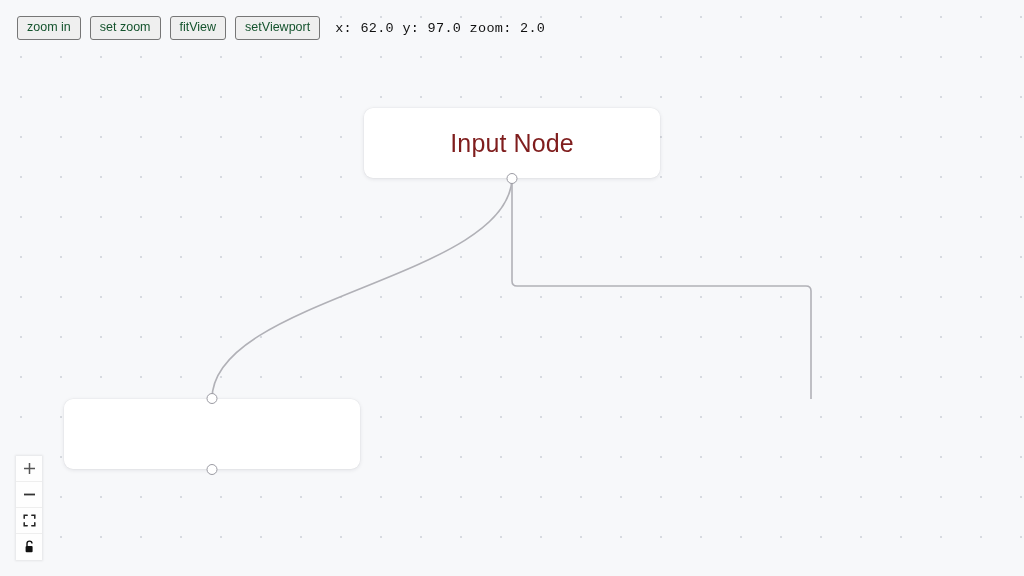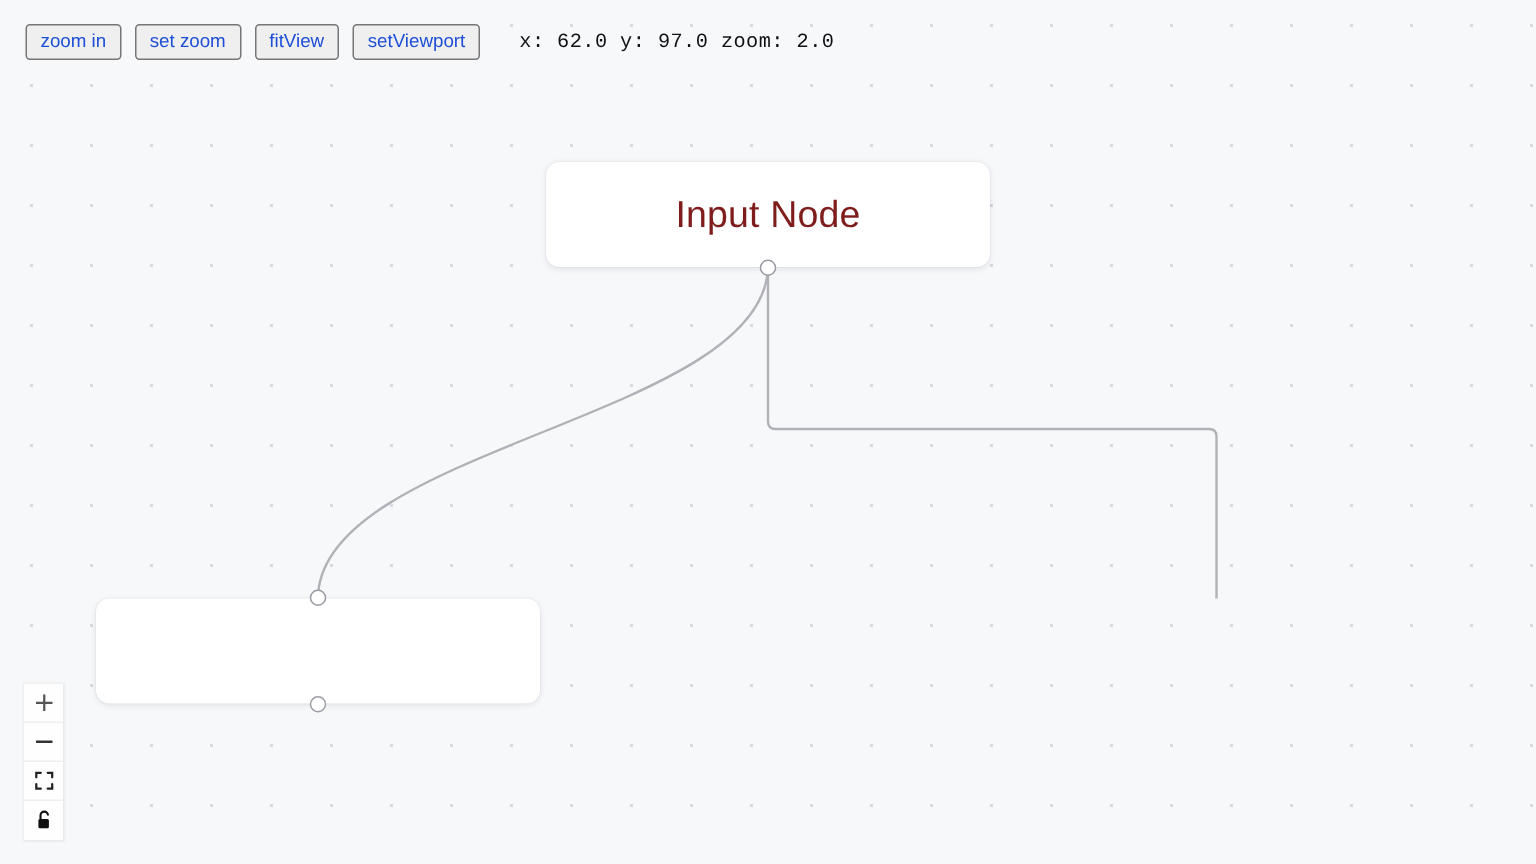--- a/index.html
+++ b/index.html
@@ -83,34 +83,34 @@
     height: 56px;
     display: flex;
     align-items: center;
     padding-left: 17px;
     gap: 9px;
     z-index: 6;
   }
   .tb-btn {
     font-family: "Liberation Sans", sans-serif;
     font-size: 12.5px;
-    color: #1d4ed8;
+    color: #14532d;
     background: #efefef;
     border: 1px solid #767676;
     border-radius: 3px;
     padding: 3px 9px 4px 9px;
     line-height: 15px;
     cursor: pointer;
     white-space: nowrap;
   }
   #coord-readout {
     font-family: "Liberation Mono", monospace;
     font-size: 13.5px;
     color: #111111;
-    margin-left: 17px;
+    margin-left: 6px;
     white-space: pre;
     letter-spacing: 0.3px;
   }
 
   
   #controls {
     position: absolute;
     left: 16px;
     top: 456px;
     width: 26px;

